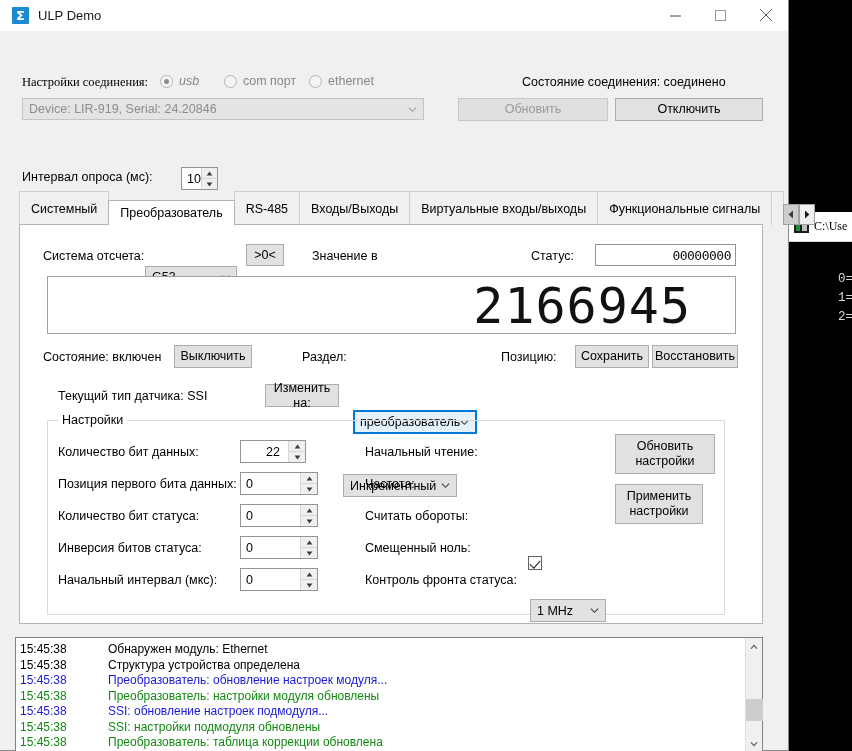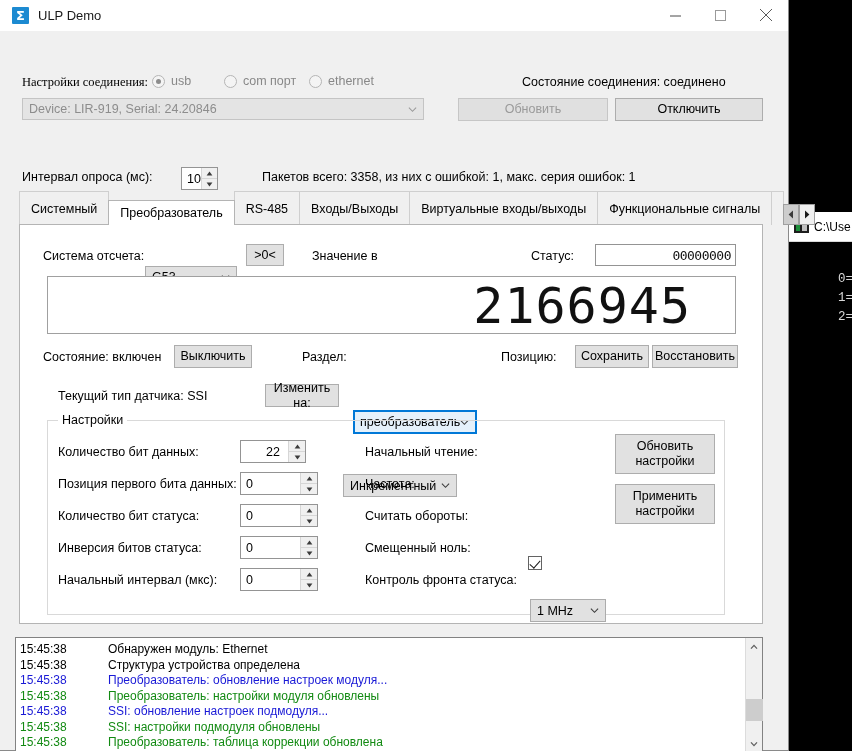--- a/index.html
+++ b/index.html
@@ -15,21 +15,21 @@
   
   .console-win {
     position: absolute; left: 787px; top: 212px;
     width: 65px; height: 539px;
     background: #000;
     border-left: 1px solid #8a8a8a;
   }
   .console-title {
     height: 30px; background: #ffffff;
     display: flex; align-items: center; gap: 5px;
-    padding-left: 6px; border-bottom: 1px solid #d8d8d8;
+    padding-left: 6px; border-bottom: 1px solid #d8d8d8; font-family: Liberation Serif, serif;
   }
   .console-ico {
     width: 15px; height: 13px; background: #1d1d1d;
     display: inline-block; position: relative; flex: none;
   }
   .console-ico::before {
     content: ""; position: absolute; left: 2px; top: 2px;
     width: 4px; height: 9px; background: #1c8f3a;
   }
   .console-ico::after {
@@ -289,21 +289,21 @@
               <line x1="12" y1="0" x2="0" y2="12" stroke="#5a5a5a" stroke-width="1"></line>
             </svg>
         </div>
       </div>
     </div>
 
     <div class="client">
 
       <div class="abs lbl" style="left:22px; top:44px;font-family:Liberation Serif, serif;">Настройки соединения:</div>
 
-      <div class="abs radio" style="left:152px; top:43px;">
+      <div class="abs radio" style="left:160px; top:43px;font-style:italic;">
         <span class="radio-dot sel"></span>
         <span class="lbl lbl-dis">usb</span>
       </div>
       <div class="abs radio" style="left:224px; top:43px;">
         <span class="radio-dot"></span>
         <span class="lbl lbl-dis">com порт</span>
       </div>
       <div class="abs radio" style="left:309px; top:43px;">
         <span class="radio-dot"></span>
         <span class="lbl lbl-dis">ethernet</span>
@@ -330,21 +330,20 @@
                 <polygon points="3.5,0.6 6.4,4.4 0.6,4.4" fill="#3b3b3b"></polygon>
               </svg>
             </span>
           <span class="spin-b">
               <svg width="7" height="5" viewBox="0 0 7 5">
                 <polygon points="3.5,4.4 0.6,0.6 6.4,0.6" fill="#3b3b3b"></polygon>
               </svg>
             </span>
         </span>
       </div>
-      <div class="abs lbl" style="left:262px; top:139px;">Пакетов всего: 3358, из них с ошибкой: 1, макс. серия ошибок: 1</div>
 
       <div class="tabstrip">
         <div class="tab">
             <span>Системный</span>
           </div>
         <div class="tab active">
             <span>Преобразователь</span>
           </div>
         <div class="tab">
             <span>RS-485</span>
@@ -529,21 +528,21 @@
       <div class="abs lbl" style="left:365px; top:510px;">Смещенный ноль:</div>
       <div class="abs cbox" style="left:528px; top:508px;"></div>
 
       <div class="abs lbl" style="left:365px; top:542px;">Контроль фронта статуса:</div>
       <div class="abs cbox" style="left:528px; top:540px;"></div>
 
       <div class="abs btn" style="left:615px; top:403px; width:100px; height:40px; flex-direction:column;">
         <span>Обновить</span>
         <span>настройки</span>
       </div>
-      <div class="abs btn" style="left:615px; top:453px; width:100px; height:40px; flex-direction:column;">
+      <div class="abs btn" style="left:615px; top:453px; width:88px; height:40px; flex-direction:column;">
         <span>Применить</span>
         <span>настройки</span>
       </div>
 
       <div class="logpanel">
         <div class="logrows">
           <div class="logrow" style="color: rgb(0, 0, 0);">
             <span class="logtime">15:45:38</span>
             <span>Обнаружен модуль: Ethernet</span>
           </div>

